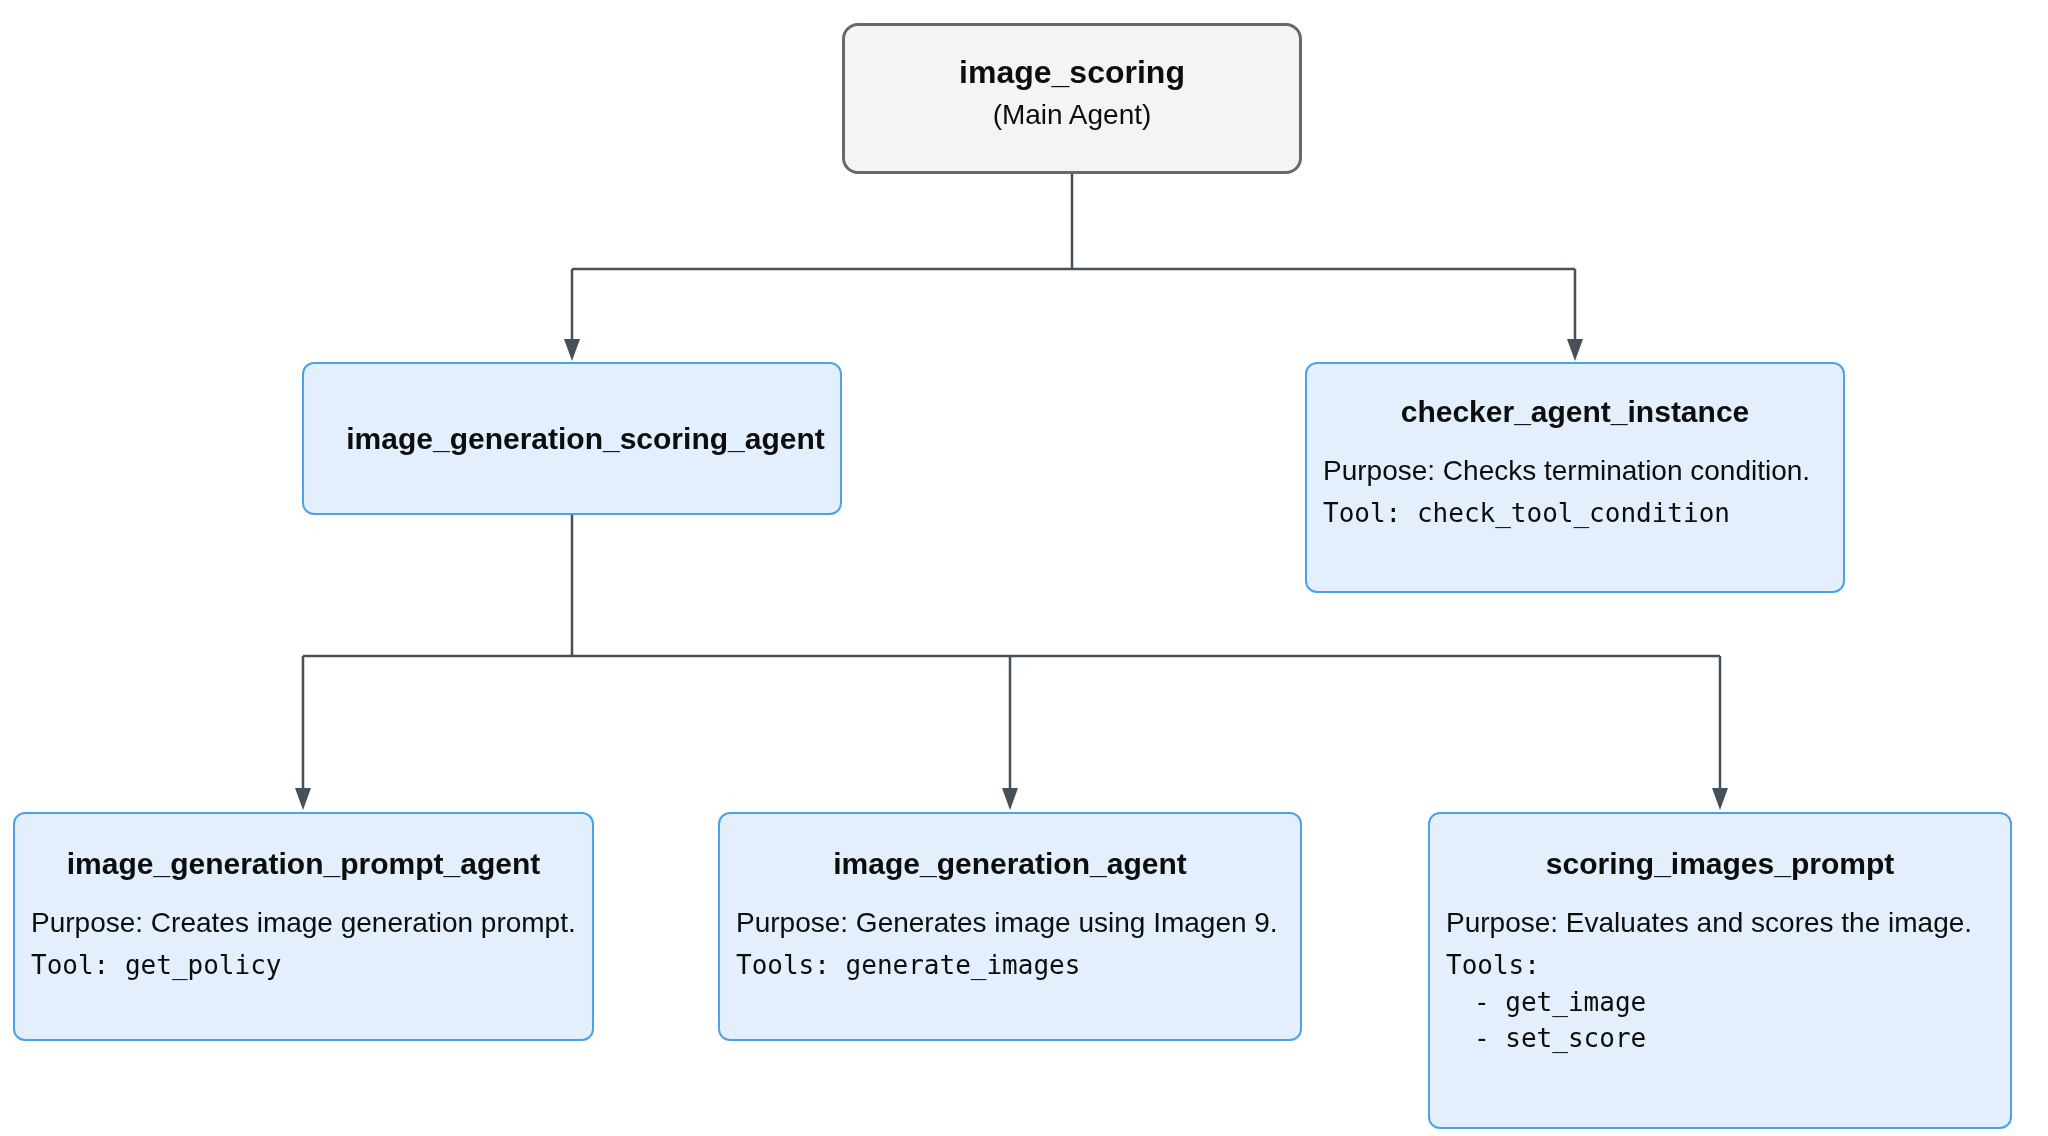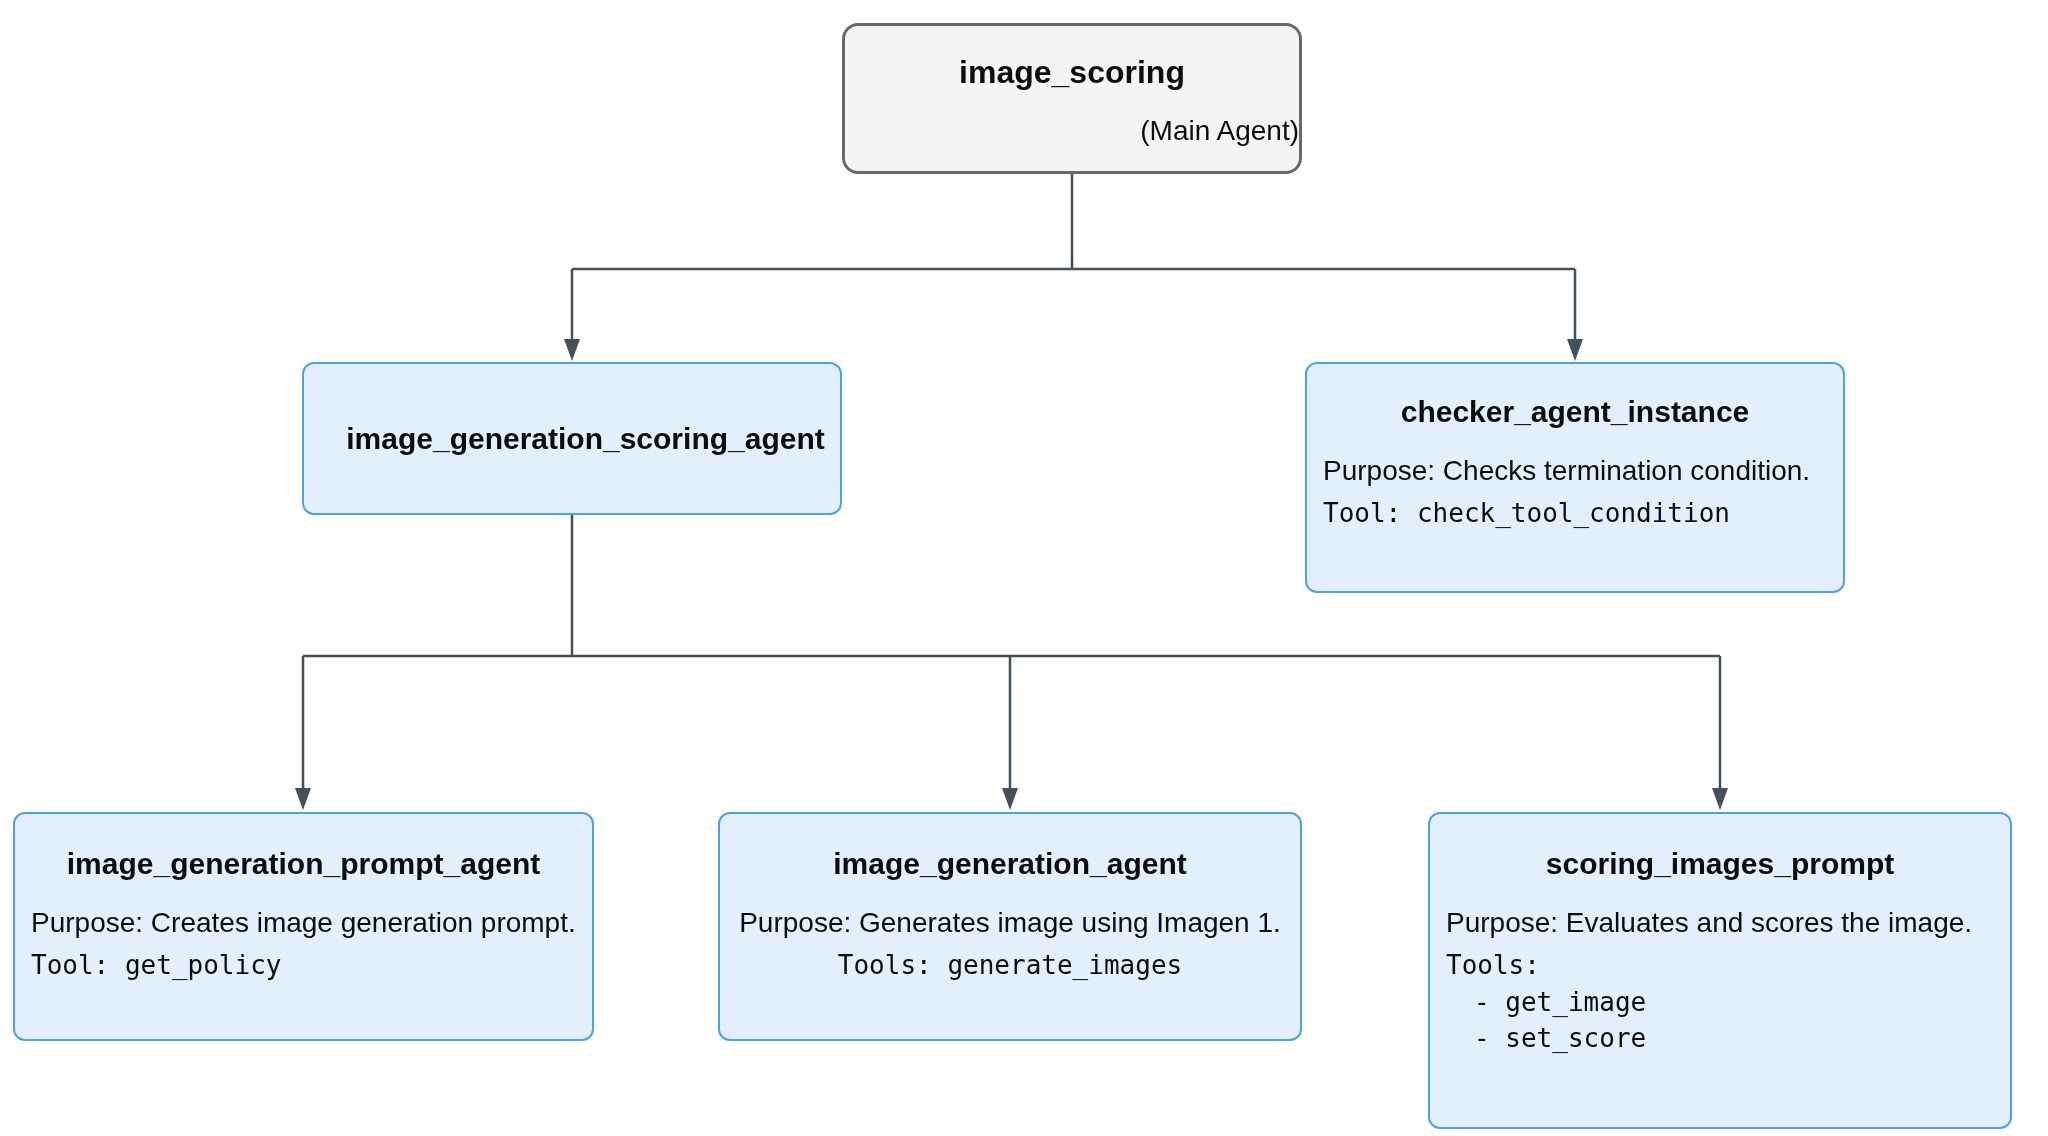--- a/index.html
+++ b/index.html
@@ -46,22 +46,22 @@
     line-height: 40px;
     text-align: center;
     white-space: nowrap;
   }
   .node.main-node .title {
     font-size: 32px;
   }
   .node .subtitle {
     font-size: 28px;
     line-height: 34px;
-    text-align: right;
-    margin-top: 22px;
+    text-align: center;
+    margin-top: 6px;
   }
   .node .purpose {
     font-size: 28px;
     line-height: 38px;
     text-align: left;
     white-space: nowrap;
     margin-top: 20px;
   }
   .node .tool-line {
     font-family: "DejaVu Sans Mono", "Liberation Mono", monospace;
@@ -118,23 +118,23 @@
     <div class="purpose">Purpose: Checks termination condition.</div>
     <div class="tool-line">Tool: check_tool_condition</div>
   </div>
 
   <div class="node blue pad-body" style="left:13px; top:812px; width:581px; height:229px; padding-top:30px;">
     <div class="title">image_generation_prompt_agent</div>
     <div class="purpose">Purpose: Creates image generation prompt.</div>
     <div class="tool-line">Tool: get_policy</div>
   </div>
 
-  <div class="node blue pad-body" style="left:718px; top:812px; width:584px; height:229px; padding-top:30px;align-items:center;">
+  <div class="node blue pad-body" style="left:718px; top:812px; width:584px; height:229px; padding-top:30px;">
     <div class="title">image_generation_agent</div>
-    <div class="purpose">Purpose: Generates image using Imagen 1.</div>
+    <div class="purpose">Purpose: Generates image using Imagen 9.</div>
     <div class="tool-line">Tools: generate_images</div>
   </div>
 
   <div class="node blue pad-body" style="left:1428px; top:812px; width:584px; height:317px; padding-top:30px;">
     <div class="title">scoring_images_prompt</div>
     <div class="purpose">Purpose: Evaluates and scores the image.</div>
     <div class="tool-line">Tools:</div>
     <ul class="tools-list">
       <li>- get_image</li>
       <li>- set_score</li>

